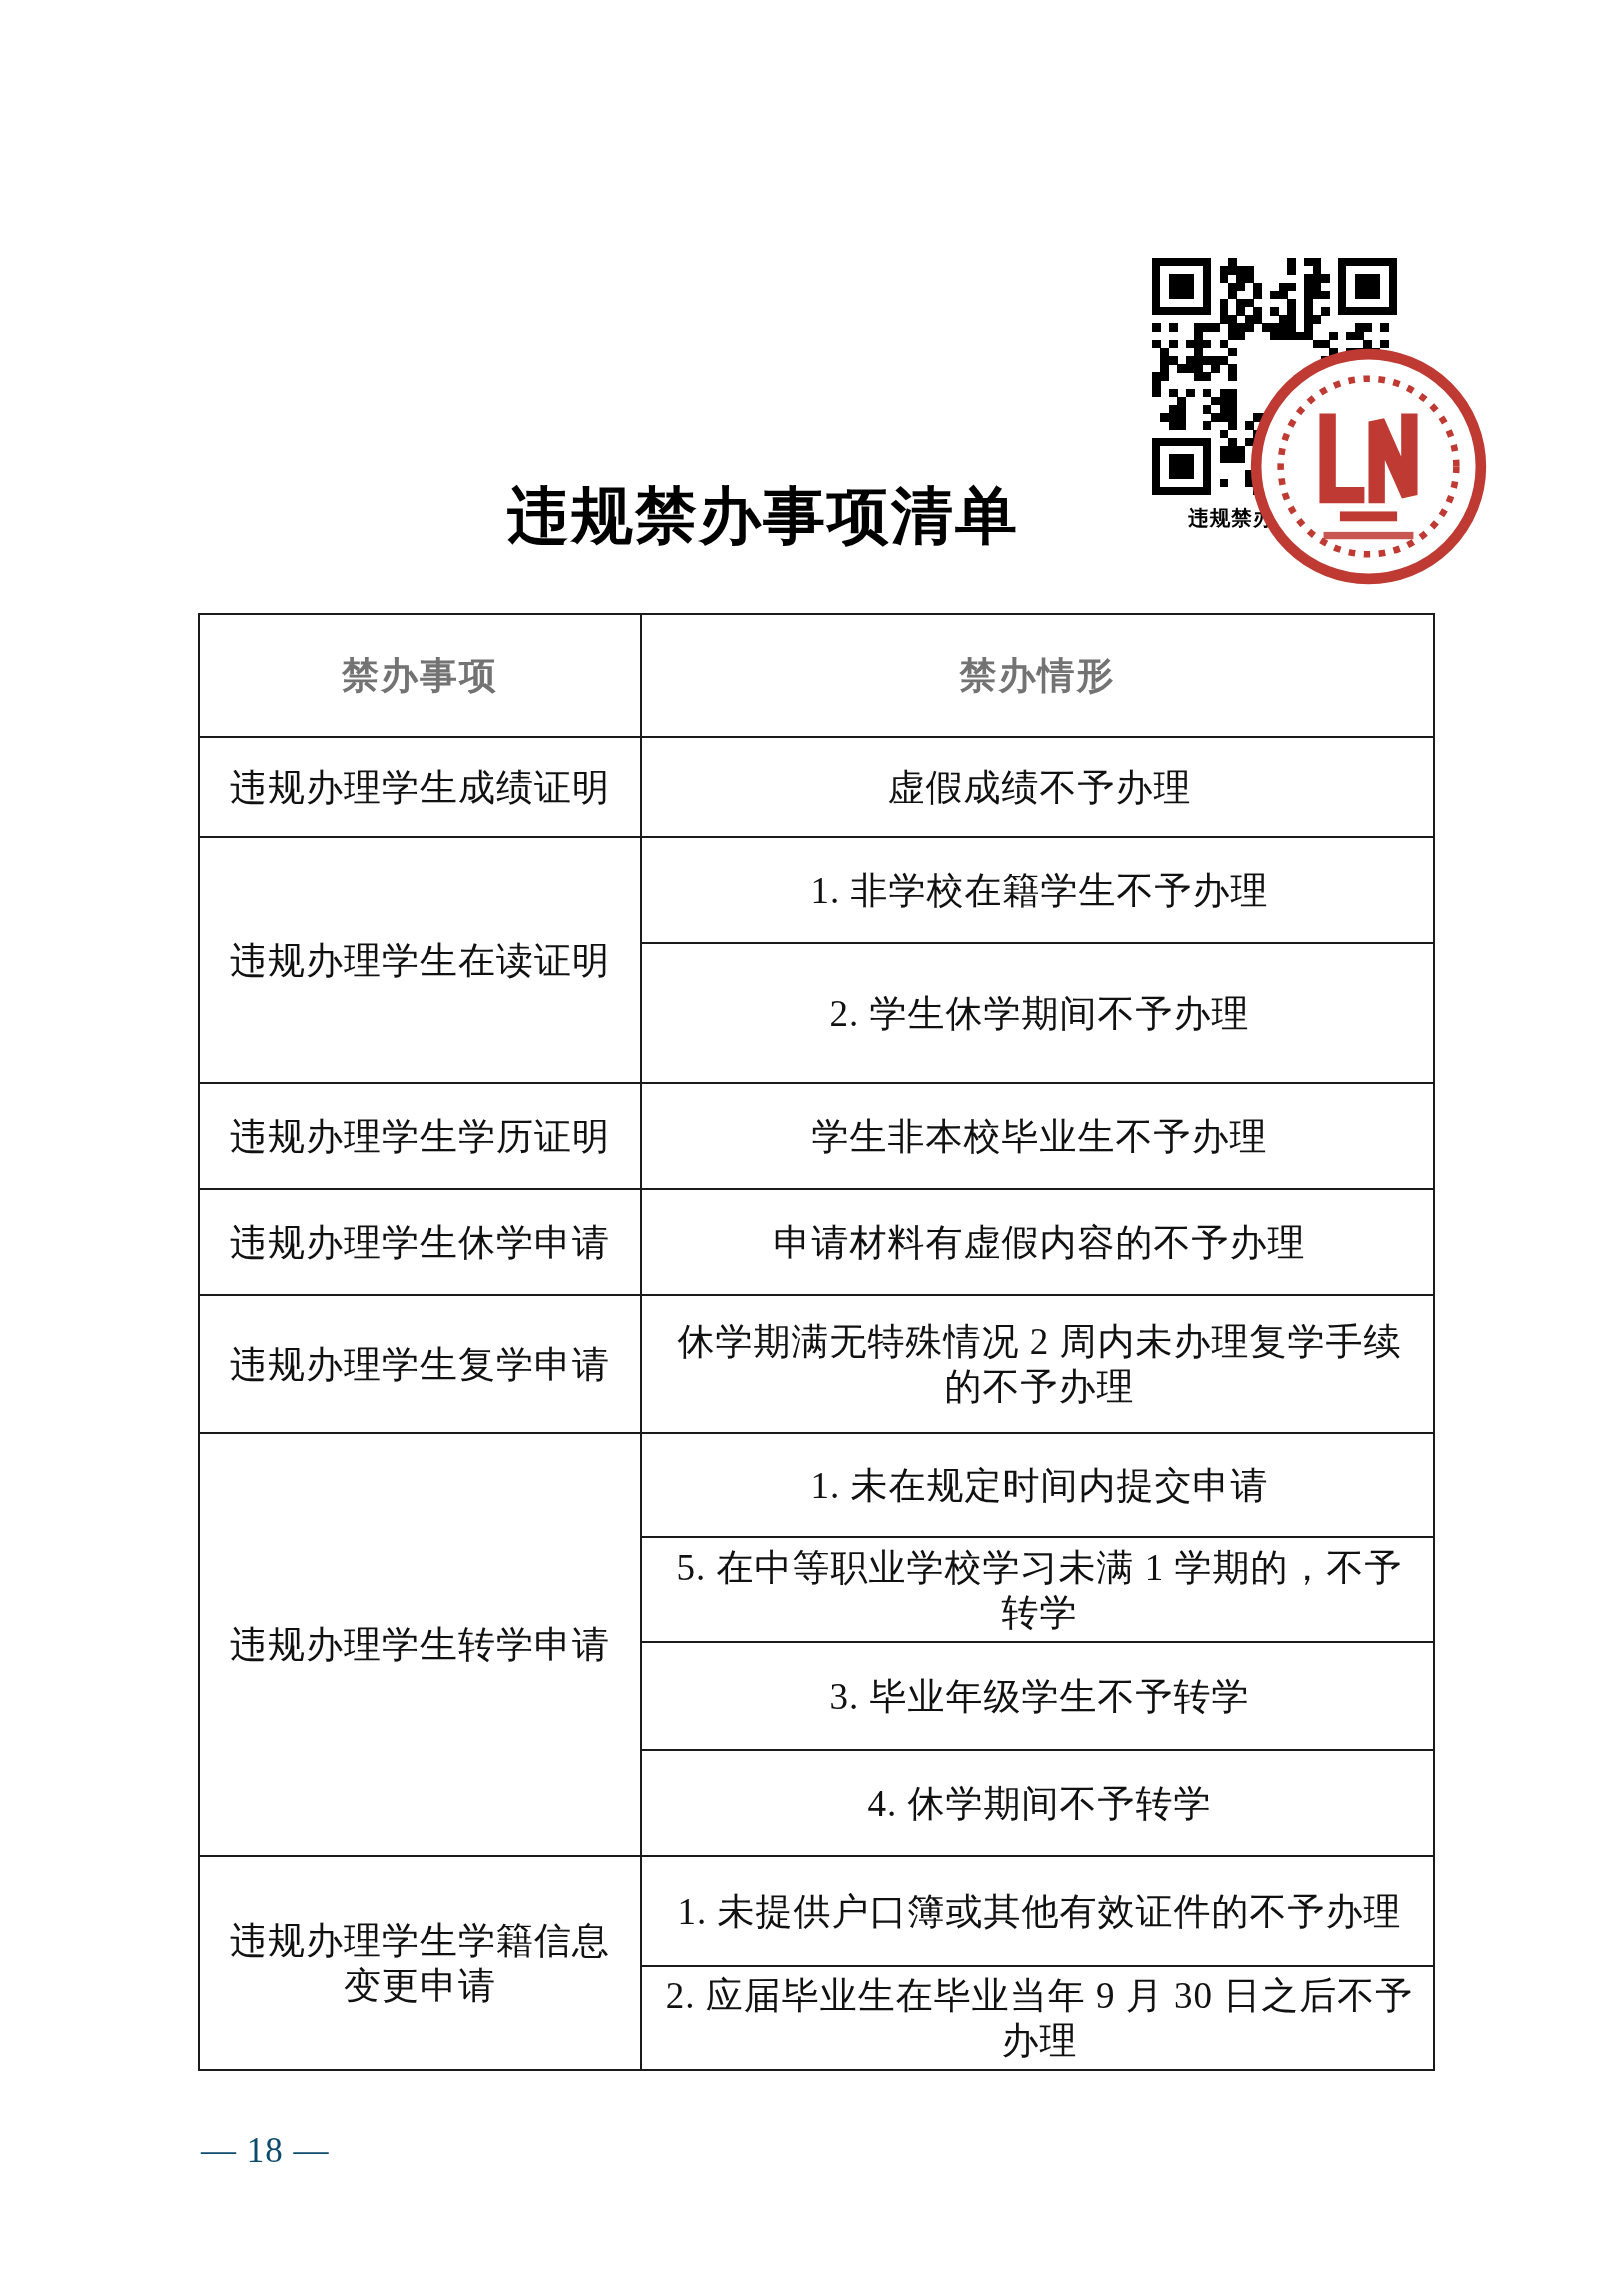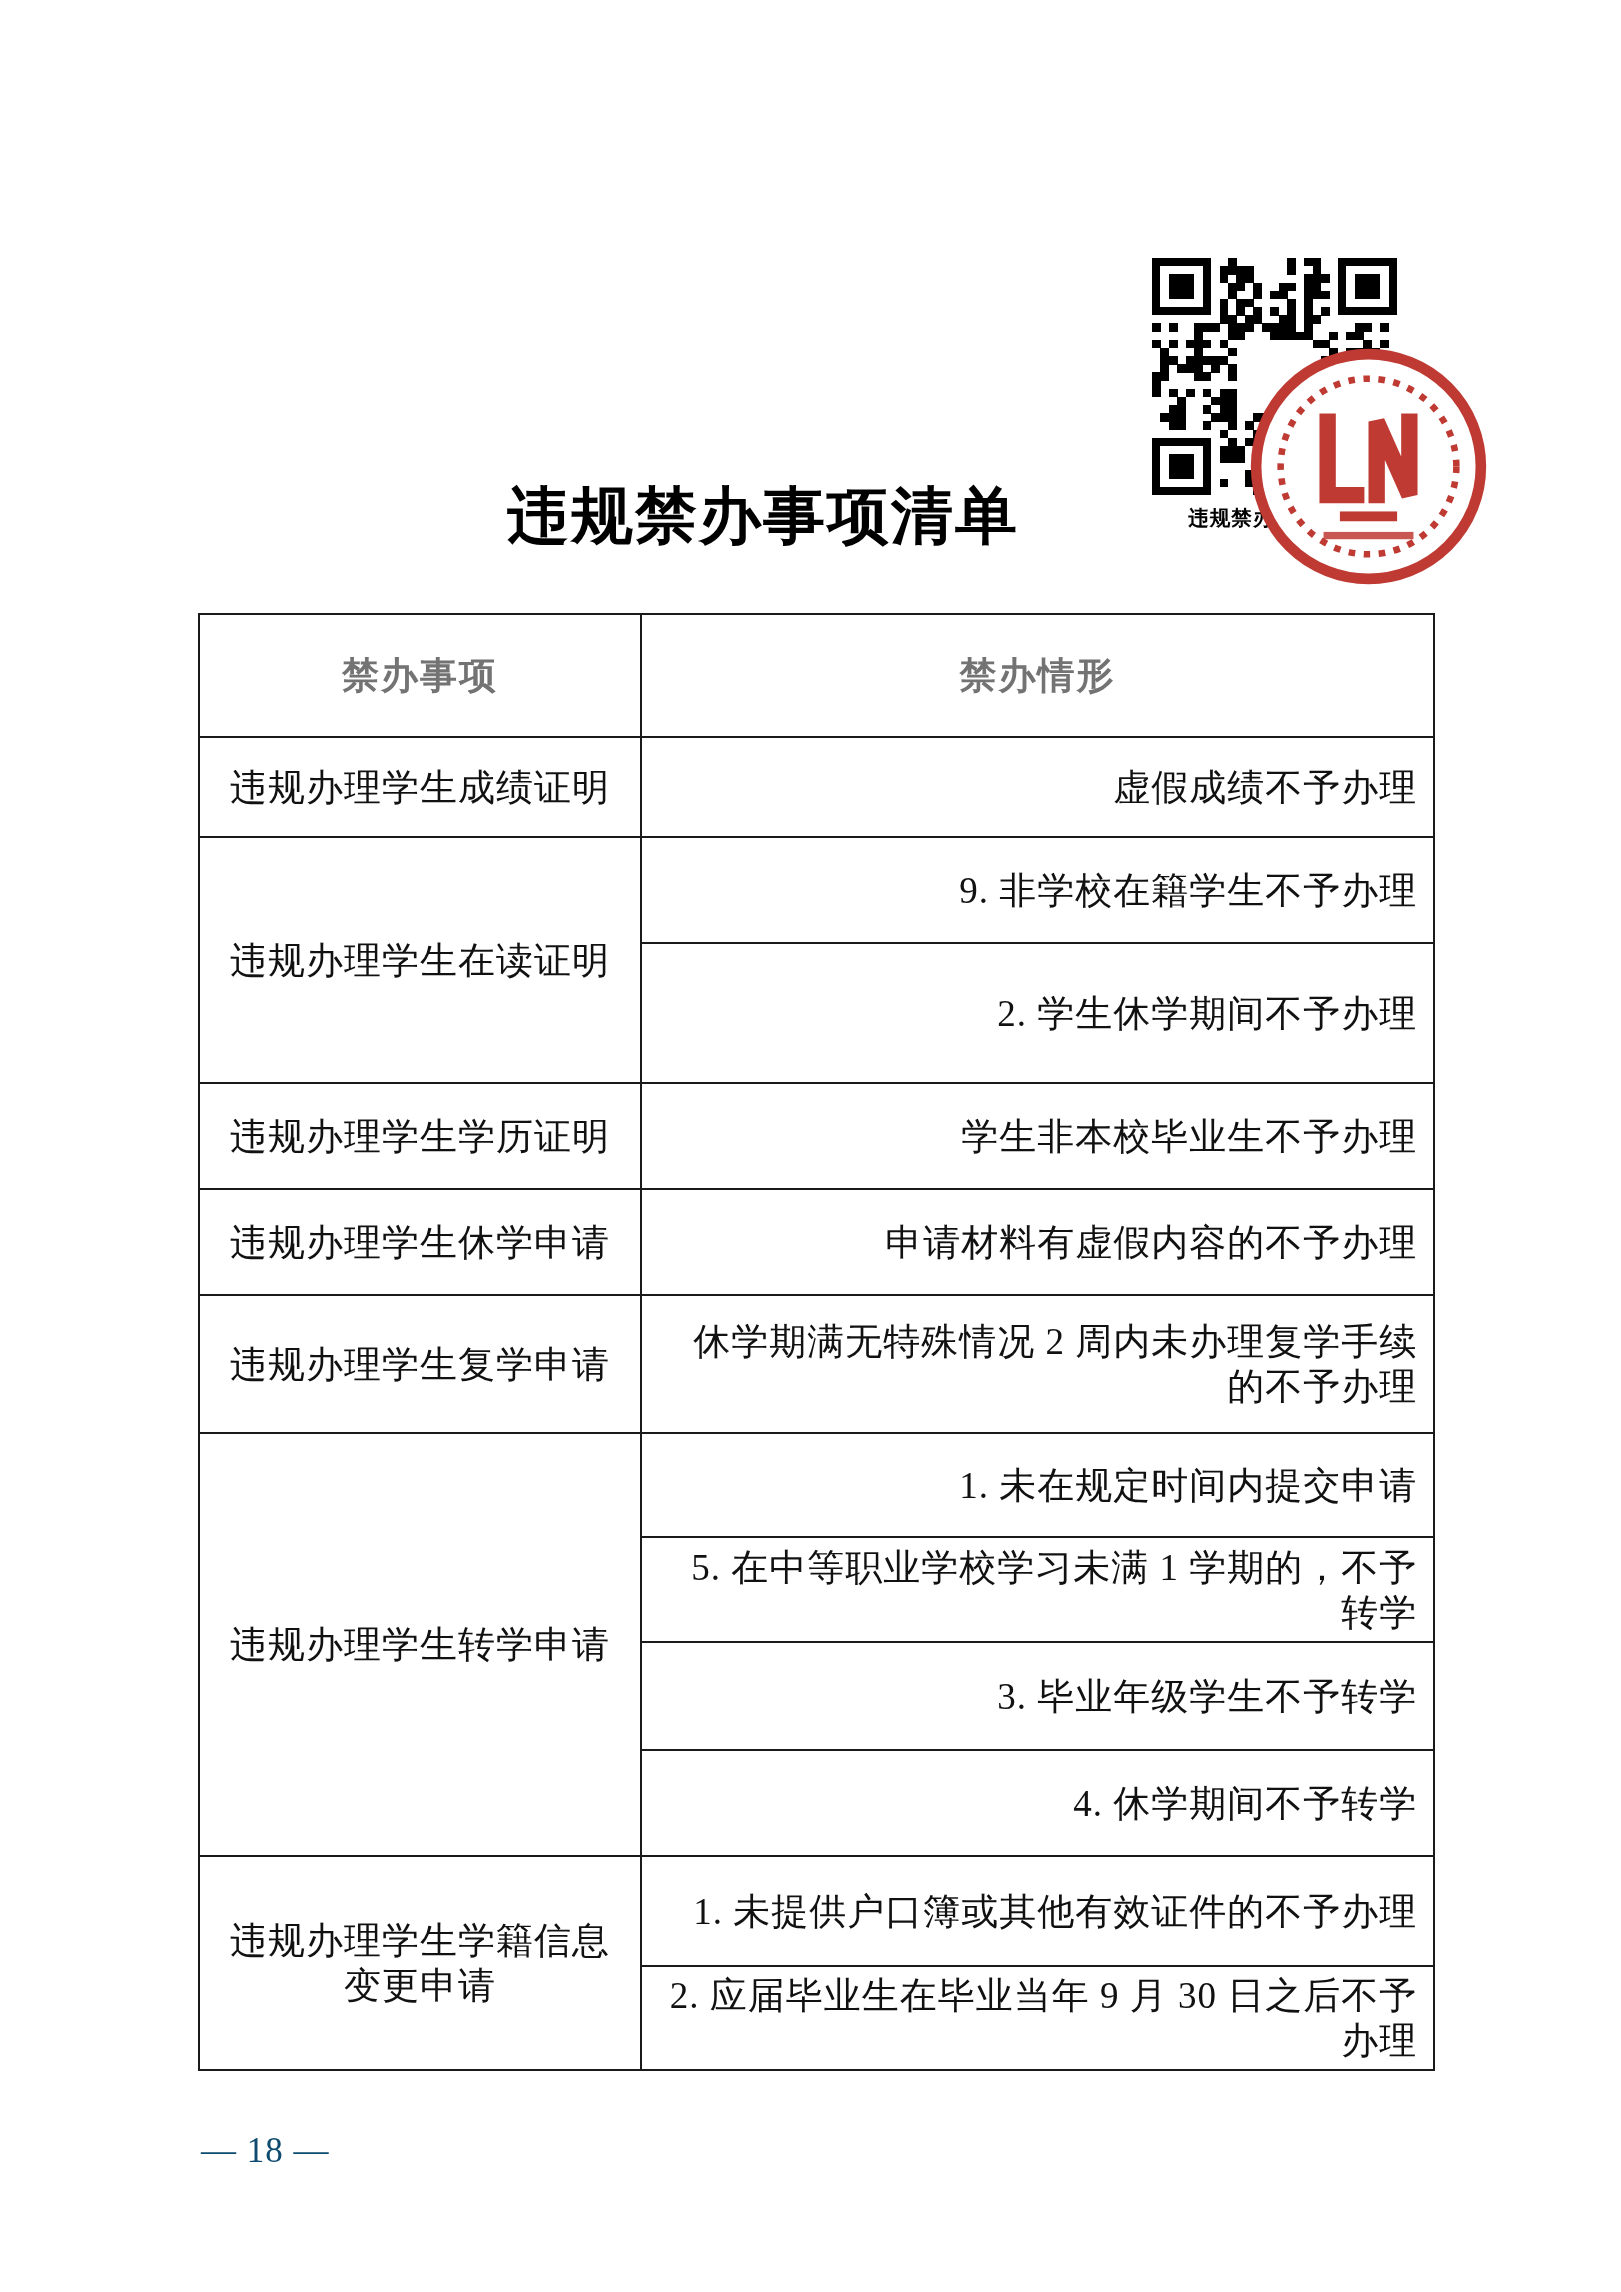--- a/index.html
+++ b/index.html
@@ -39,21 +39,21 @@
   }
   .prohibition-table th{
     font-family:"Liberation Sans","DejaVu Sans",sans-serif;
     font-weight:700;font-size:37px;letter-spacing:2px;text-align:center;color:#737373;
   }
   .prohibition-table td{
     font-size:37px;line-height:45px;letter-spacing:1px;color:#111;
     font-family:"Liberation Serif","DejaVu Serif",serif;
   }
   td.c-item{text-align:center;padding:3.9px 11.8px;}
-  td.c-sit{text-align:right;padding:5.9px 15.7px 5.9px 19.6px;}
+  td.c-sit{text-align:center;padding:5.9px 15.7px 5.9px 19.6px;}
 
   
   .page-number{
     position:absolute;left:201px;top:2131px;
     font-size:35px;color:#0c4a6e;letter-spacing:1px;
     font-family:"Liberation Serif","DejaVu Serif",serif;
   }
 </style>
 </head>
 <body>
@@ -358,21 +358,21 @@
       <th>禁办情形</th>
     </tr>
   </thead>
   <tbody>
     <tr style="height:100px">
       <td class="c-item">违规办理学生成绩证明</td>
       <td class="c-sit">虚假成绩不予办理</td>
     </tr>
     <tr style="height:106px">
       <td class="c-item" rowspan="2">违规办理学生在读证明</td>
-      <td class="c-sit">9. 非学校在籍学生不予办理</td>
+      <td class="c-sit">1. 非学校在籍学生不予办理</td>
     </tr>
     <tr style="height:140px">
       <td class="c-sit">2. 学生休学期间不予办理</td>
     </tr>
     <tr style="height:106px">
       <td class="c-item">违规办理学生学历证明</td>
       <td class="c-sit">学生非本校毕业生不予办理</td>
     </tr>
     <tr style="height:106px">
       <td class="c-item">违规办理学生休学申请</td>

